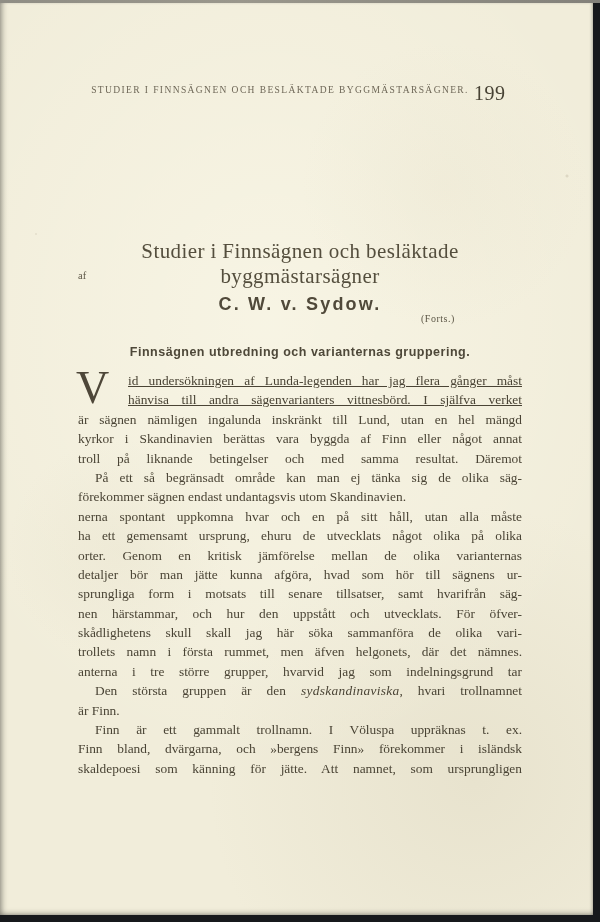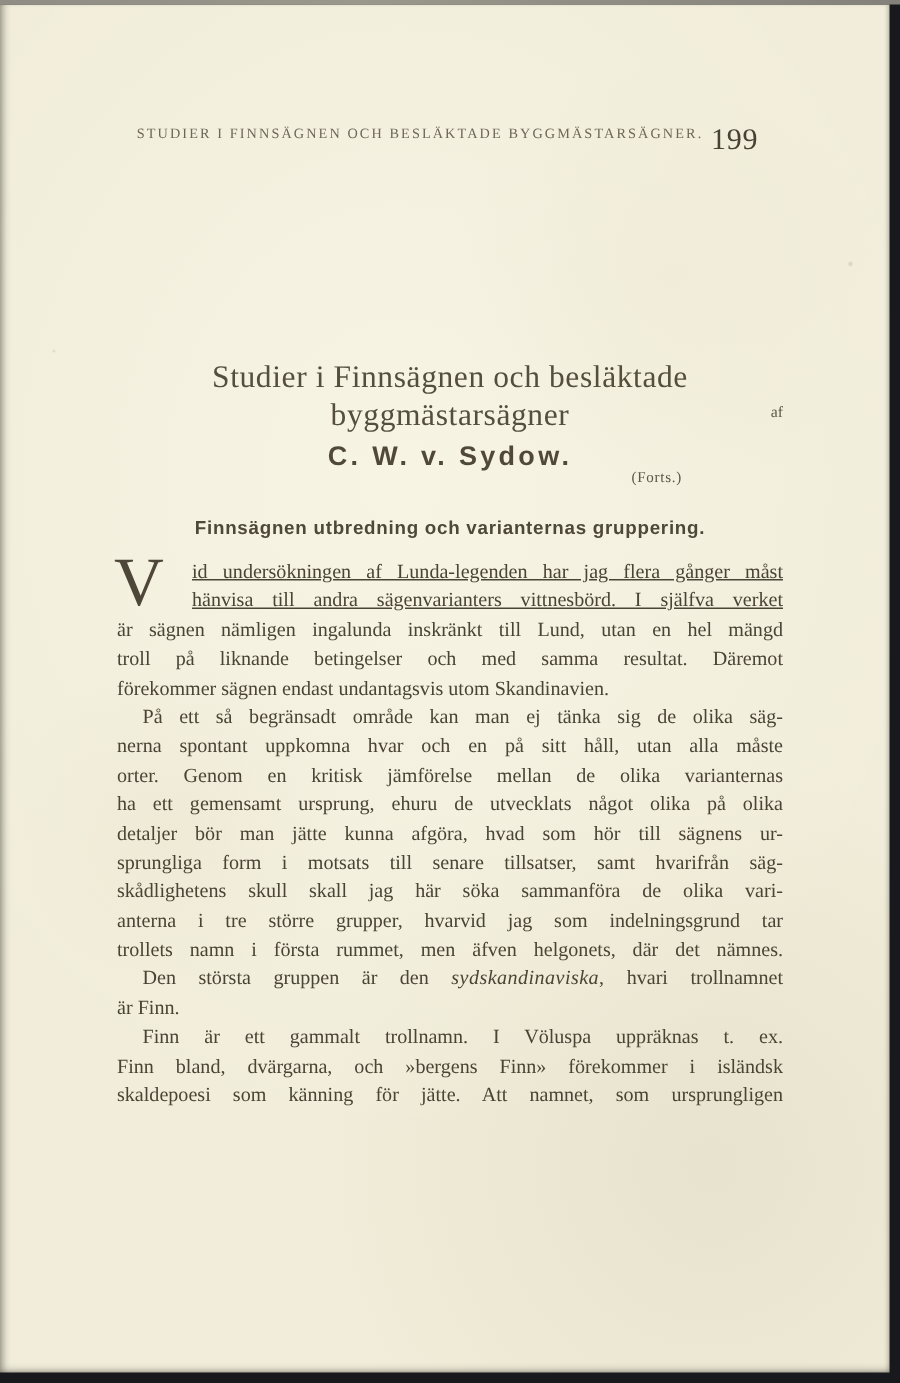--- a/index.html
+++ b/index.html
@@ -44,21 +44,21 @@
   .title {
     position:absolute; left:78px; top:236px; width:444px; margin:0;
     text-align:center; font-weight:400;
     font-size:21px; line-height:25px; letter-spacing:0.4px;
     color:#544e3d;
   }
   .title span { display:block; }
 
   .byline-prefix {
     position:absolute; left:78px; top:267px; width:444px;
-    text-align:right; font-size:10.5px; color:#5d5747;font-family:Liberation Serif, serif;
+    text-align:left; font-size:10.5px; color:#5d5747;font-family:Liberation Serif, serif;
   }
   .author {
     position:absolute; left:78px; top:291px; width:444px;
     text-align:center;
     font-family:"Liberation Sans","DejaVu Sans",sans-serif;
     font-weight:600; font-size:18px; letter-spacing:2.2px;
     color:#50493a;
   }
   .forts {
     position:absolute; left:421px; top:310px;
@@ -113,31 +113,33 @@
 
     <div class="forts">(Forts.)</div>
 
     <h2 class="section-heading">Finnsägnen utbredning och varianternas gruppering.</h2>
 
     <div class="body-text" id="bodyText">
       <span class="dropcap">V</span>
     <div class="line just dc-pad">id undersökningen af Lunda-legenden har jag flera gånger måst</div>
         <div class="line just dc-pad">hänvisa till andra sägenvarianters vittnesbörd.  I själfva verket</div>
         <div class="line just">är sägnen nämligen ingalunda inskränkt till Lund, utan en hel mängd</div>
+        <div class="line just">kyrkor i Skandinavien berättas vara byggda af Finn eller något annat</div>
         <div class="line just">troll på liknande betingelser och med samma resultat.  Däremot</div>
+        <div class="line just indent">På ett så begränsadt område kan man ej tänka sig de olika säg-</div>
         <div class="line">förekommer sägnen endast undantagsvis utom Skandinavien.</div>
-        <div class="line just indent">På ett så begränsadt område kan man ej tänka sig de olika säg-</div>
         <div class="line just">nerna spontant uppkomna hvar och en på sitt håll, utan alla måste</div>
+        <div class="line just">ha ett gemensamt ursprung, ehuru de utvecklats något olika på olika</div>
         <div class="line just">orter.  Genom en kritisk jämförelse mellan de olika varianternas</div>
-        <div class="line just">ha ett gemensamt ursprung, ehuru de utvecklats något olika på olika</div>
         <div class="line just">detaljer bör man jätte kunna afgöra, hvad som hör till sägnens ur-</div>
         <div class="line just">sprungliga form i motsats till senare tillsatser, samt hvarifrån säg-</div>
+        <div class="line just">nen härstammar, och hur den uppstått och utvecklats.  För öfver-</div>
         <div class="line just">skådlighetens skull skall jag här söka sammanföra de olika vari-</div>
+        <div class="line just">trollets namn i första rummet, men äfven helgonets, där det nämnes.</div>
         <div class="line just">anterna i tre större grupper, hvarvid jag som indelningsgrund tar</div>
-        <div class="line just">trollets namn i första rummet, men äfven helgonets, där det nämnes.</div>
         <div class="line just indent">Den största gruppen är den <i>sydskandinaviska</i>, hvari trollnamnet</div>
         <div class="line">är Finn.</div>
         <div class="line just indent">Finn är ett gammalt trollnamn.  I Völuspa uppräknas t. ex.</div>
         <div class="line just">Finn bland, dvärgarna, och »bergens Finn» förekommer i isländsk</div>
         <div class="line just">skaldepoesi som känning för jätte.  Att namnet, som ursprungligen</div>
       </div>
 
   </div>
 </div>
 

